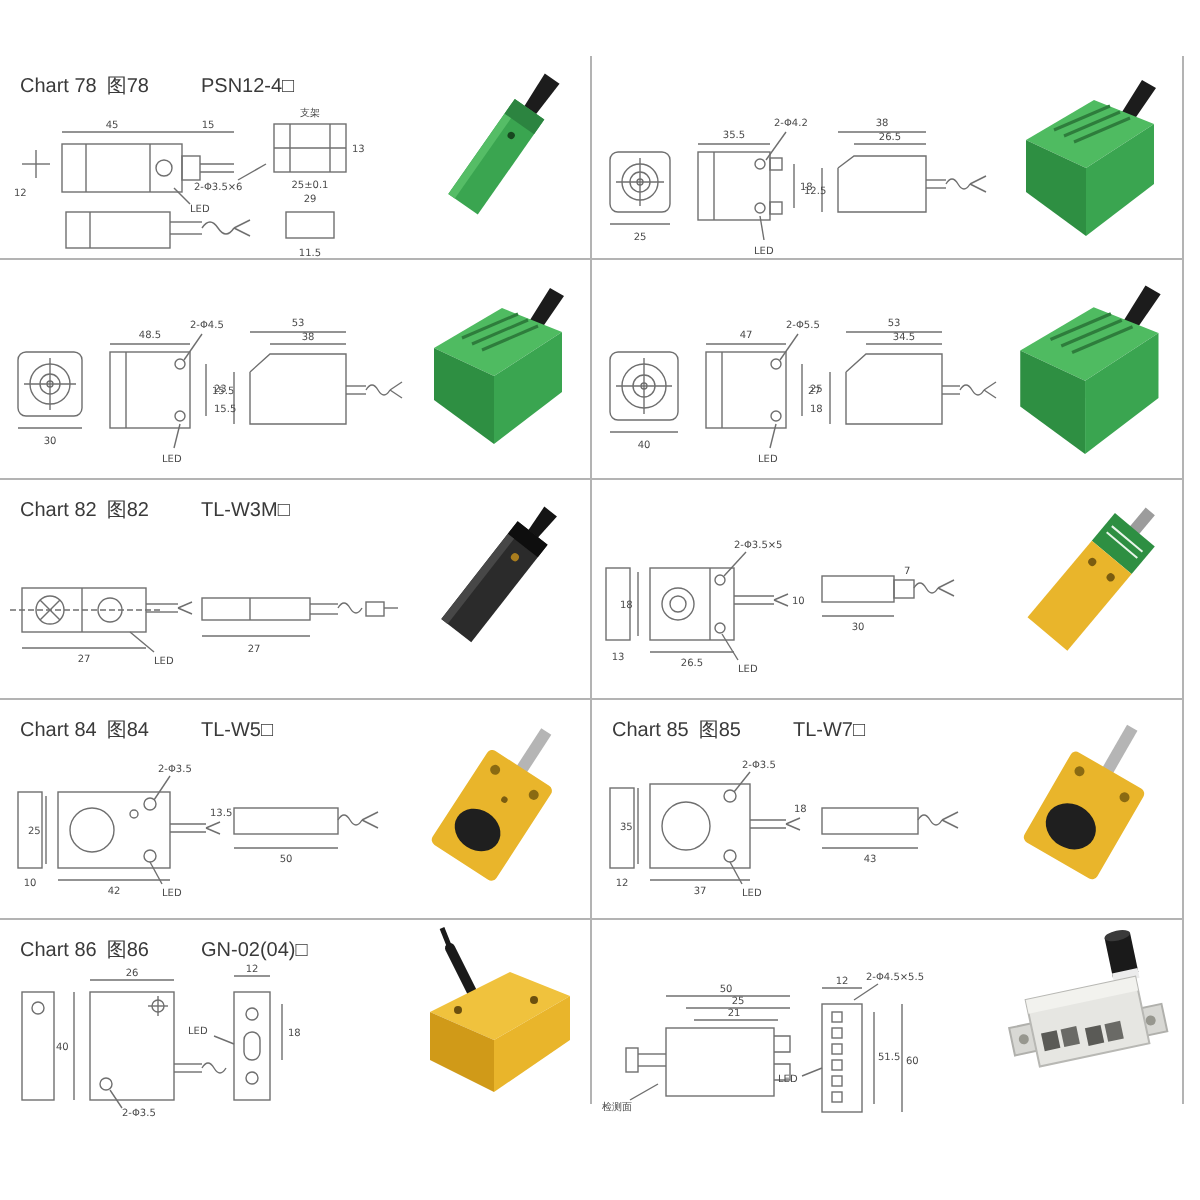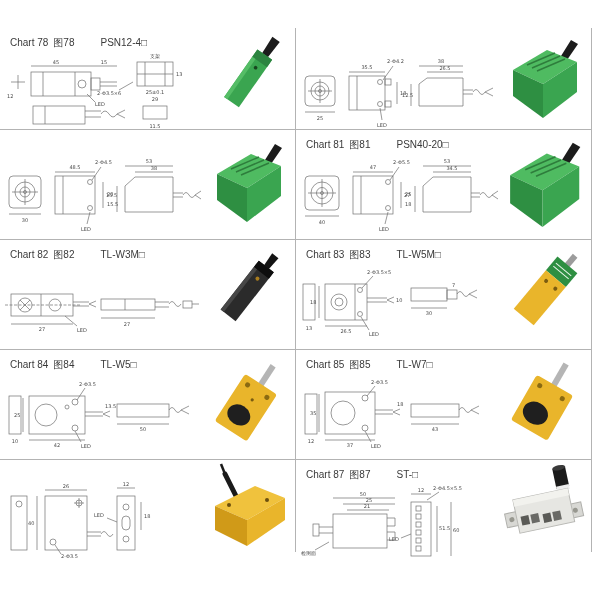--- a/index.html
+++ b/index.html
@@ -165,23 +165,20 @@
       <polygon points="14,40 48,20 78,32 44,54" fill="#4fbb61"></polygon>
       <line x1="28" y1="35" x2="56" y2="23" stroke="#2e7d3c" stroke-width="1.5"></line>
       <line x1="33" y1="38" x2="61" y2="26" stroke="#2e7d3c" stroke-width="1.5"></line>
       <line x1="38" y1="41" x2="66" y2="29" stroke="#2e7d3c" stroke-width="1.5"></line>
       <polygon points="14,40 44,54 44,88 14,66" fill="#2e8f42"></polygon>
       <polygon points="44,54 78,32 78,62 44,88" fill="#3aa550"></polygon>
     </svg>
   </section>
 
   <section class="panel r2">
-    <div class="hdr">
-      <span>Chart 81</span><span class="fig">图81</span><span class="model">PSN40-20□</span>
-    </div>
     <svg class="draw" viewBox="0 0 200 84">
       <rect x="6" y="26" width="34" height="34" rx="4"></rect>
       <circle cx="23" cy="43" r="11"></circle>
         <circle cx="23" cy="43" r="5.5"></circle>
         <circle cx="23" cy="43" r="1.5"></circle>
       <line x1="23" y1="29" x2="23" y2="57"></line>
         <line x1="9" y1="43" x2="37" y2="43"></line>
       <line x1="6" y1="66" x2="40" y2="66"></line>
       <text x="23" y="74" text-anchor="middle">40</text>
       <line x1="54" y1="22" x2="94" y2="22"></line>
@@ -258,23 +255,20 @@
         <polygon points="40,2 48,2 47,17 41,17" fill="#141414"></polygon>
         <rect x="34" y="16" width="19" height="62" fill="#2b2b2b"></rect>
         <rect x="34" y="16" width="19" height="8" fill="#0e0e0e"></rect>
         <rect x="34" y="24" width="4" height="54" fill="#474747"></rect>
         <circle cx="44" cy="31" r="2" fill="#a97d1e"></circle>
       </g>
     </svg>
   </section>
 
   <section class="panel r3">
-    <div class="hdr">
-      <span>Chart 83</span><span class="fig">图83</span><span class="model">TL-W5M□</span>
-    </div>
     <svg class="draw" viewBox="0 0 200 84">
       <rect x="4" y="24" width="12" height="36"></rect>
       <text x="10" y="70" text-anchor="middle">13</text>
       <rect x="26" y="24" width="42" height="36"></rect>
       <circle cx="40" cy="42" r="8"></circle>
         <circle cx="40" cy="42" r="4"></circle>
       <line x1="56" y1="24" x2="56" y2="60"></line>
       <circle cx="61" cy="30" r="2.5"></circle>
         <circle cx="61" cy="54" r="2.5"></circle>
       <line x1="63" y1="28" x2="74" y2="16"></line>
@@ -392,20 +386,23 @@
         <rect x="40" y="4" width="6" height="26" fill="#b5b5b5"></rect>
         <rect x="23" y="28" width="42" height="52" rx="3" fill="#e9b52b"></rect>
         <circle cx="31" cy="36" r="2.5" fill="#8a6a12"></circle>
           <circle cx="57" cy="36" r="2.5" fill="#8a6a12"></circle>
         <ellipse cx="41" cy="62" rx="13" ry="11" fill="#1f1f1f"></ellipse>
       </g>
     </svg>
   </section>
 
   <section class="panel r5">
+    <div class="hdr">
+      <span>Chart 86</span><span class="fig">图86</span><span class="model">GN-02(04)□</span>
+    </div>
     <svg class="draw" viewBox="0 0 200 84">
       <rect x="8" y="20" width="16" height="54"></rect>
       <circle cx="16" cy="28" r="3"></circle>
       <line x1="42" y1="14" x2="84" y2="14"></line>
       <text x="63" y="12" text-anchor="middle">26</text>
       <rect x="42" y="20" width="42" height="54"></rect>
       <line x1="34" y1="20" x2="34" y2="74"></line>
       <text x="25" y="49">40</text>
       <circle cx="76" cy="27" r="3"></circle>
         <line x1="76" y1="22" x2="76" y2="32"></line>
@@ -432,23 +429,20 @@
       <path d="M22,14 L18,4" stroke="#1a1a1a" stroke-width="2.5" fill="none"></path>
       <polygon points="12,46 52,26 82,38 44,60" fill="#f0c23d"></polygon>
       <polygon points="12,46 44,60 44,86 12,70" fill="#d09a18"></polygon>
       <polygon points="44,60 82,38 82,60 44,86" fill="#e9b52b"></polygon>
       <circle cx="26" cy="45" r="2" fill="#6b4f0e"></circle>
         <circle cx="64" cy="40" r="2" fill="#6b4f0e"></circle>
     </svg>
   </section>
 
   <section class="panel r5">
-    <div class="hdr">
-      <span>Chart 87</span><span class="fig">图87</span><span class="model">ST-□</span>
-    </div>
     <svg class="draw" viewBox="0 0 200 84">
       <line x1="34" y1="22" x2="96" y2="22"></line>
       <text x="64" y="20" text-anchor="middle">50</text>
       <line x1="44" y1="28" x2="96" y2="28"></line>
       <text x="70" y="26" text-anchor="middle">25</text>
       <line x1="48" y1="34" x2="90" y2="34"></line>
       <text x="68" y="32" text-anchor="middle">21</text>
       <rect x="34" y="38" width="54" height="34"></rect>
       <polyline points="88,42 96,42 96,50 88,50"></polyline>
       <polyline points="88,56 96,56 96,64 88,64"></polyline>

